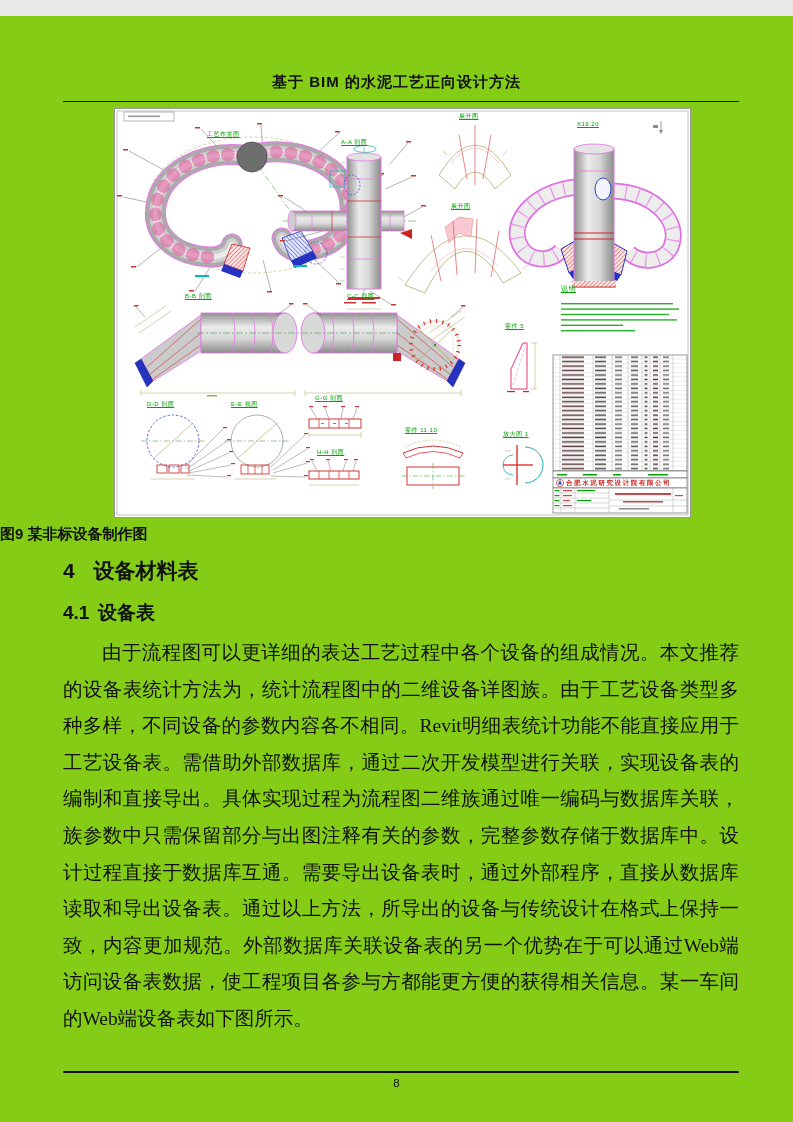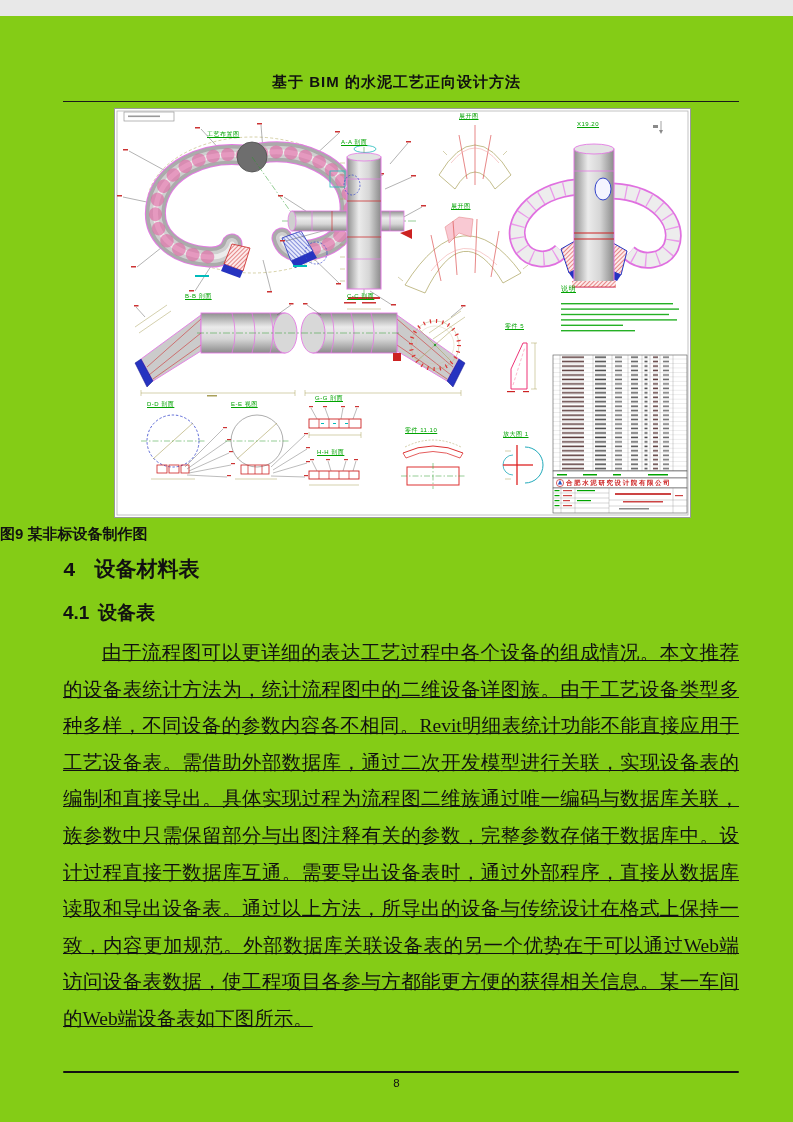--- a/index.html
+++ b/index.html
@@ -12,25 +12,25 @@
         box-sizing:border-box;background:#fff;}
   .figure svg{position:absolute;left:0;top:0;}
   .fig-label{position:absolute;font-family:"Liberation Sans",sans-serif;font-size:6px;line-height:7px;
         color:#00a300;text-decoration:underline;white-space:nowrap;letter-spacing:0.5px;}
   .fig-label.big{font-size:7px;}
   .fig-company{position:absolute;font-family:"Liberation Sans",sans-serif;font-size:6.5px;line-height:7px;
         color:#cc2222;font-weight:bold;letter-spacing:1.6px;white-space:nowrap;text-decoration:none;}
   .caption{position:absolute;top:509px;left:0;right:0;text-align:left;
         font-family:"Liberation Sans",sans-serif;font-size:15px;font-weight:bold;}
   .text-section{position:absolute;left:63px;top:541px;width:676px;}
-  .h1{font-family:Liberation Mono, monospace;font-size:21px;font-weight:bold;line-height:28px;margin:0;}
+  .h1{font-family:Liberation Sans, sans-serif;font-size:21px;font-weight:bold;line-height:28px;margin:0;}
   .h1 .num{margin-right:0.9em;}
   .h2{font-family:"Liberation Sans",sans-serif;font-size:19px;font-weight:bold;line-height:26px;margin:15px 0 0 0;}
   .h2 .num{margin-right:0.45em;}
-  .body-par{font-size:19.5px;line-height:36.6px;margin:9px 0 0 0;text-indent:2em;text-align:justify;text-decoration:underline;}
+  .body-par{font-size:19.5px;line-height:36.6px;margin:9px 0 0 0;text-indent:2em;text-align:justify;}
   .footer-rule{position:absolute;top:1055px;left:63px;width:676px;height:2.2px;background:#111;border-radius:2px;}
   .footer-page{position:absolute;top:1061px;left:0;right:0;text-align:center;
         font-family:"Liberation Sans",sans-serif;font-size:11.5px;}
   .footer-issue{position:absolute;top:1115px;right:56px;font-family:"Liberation Sans",sans-serif;font-size:11.5px;}
 </style>
 </head>
 <body>
 
 <div class="page">
 

